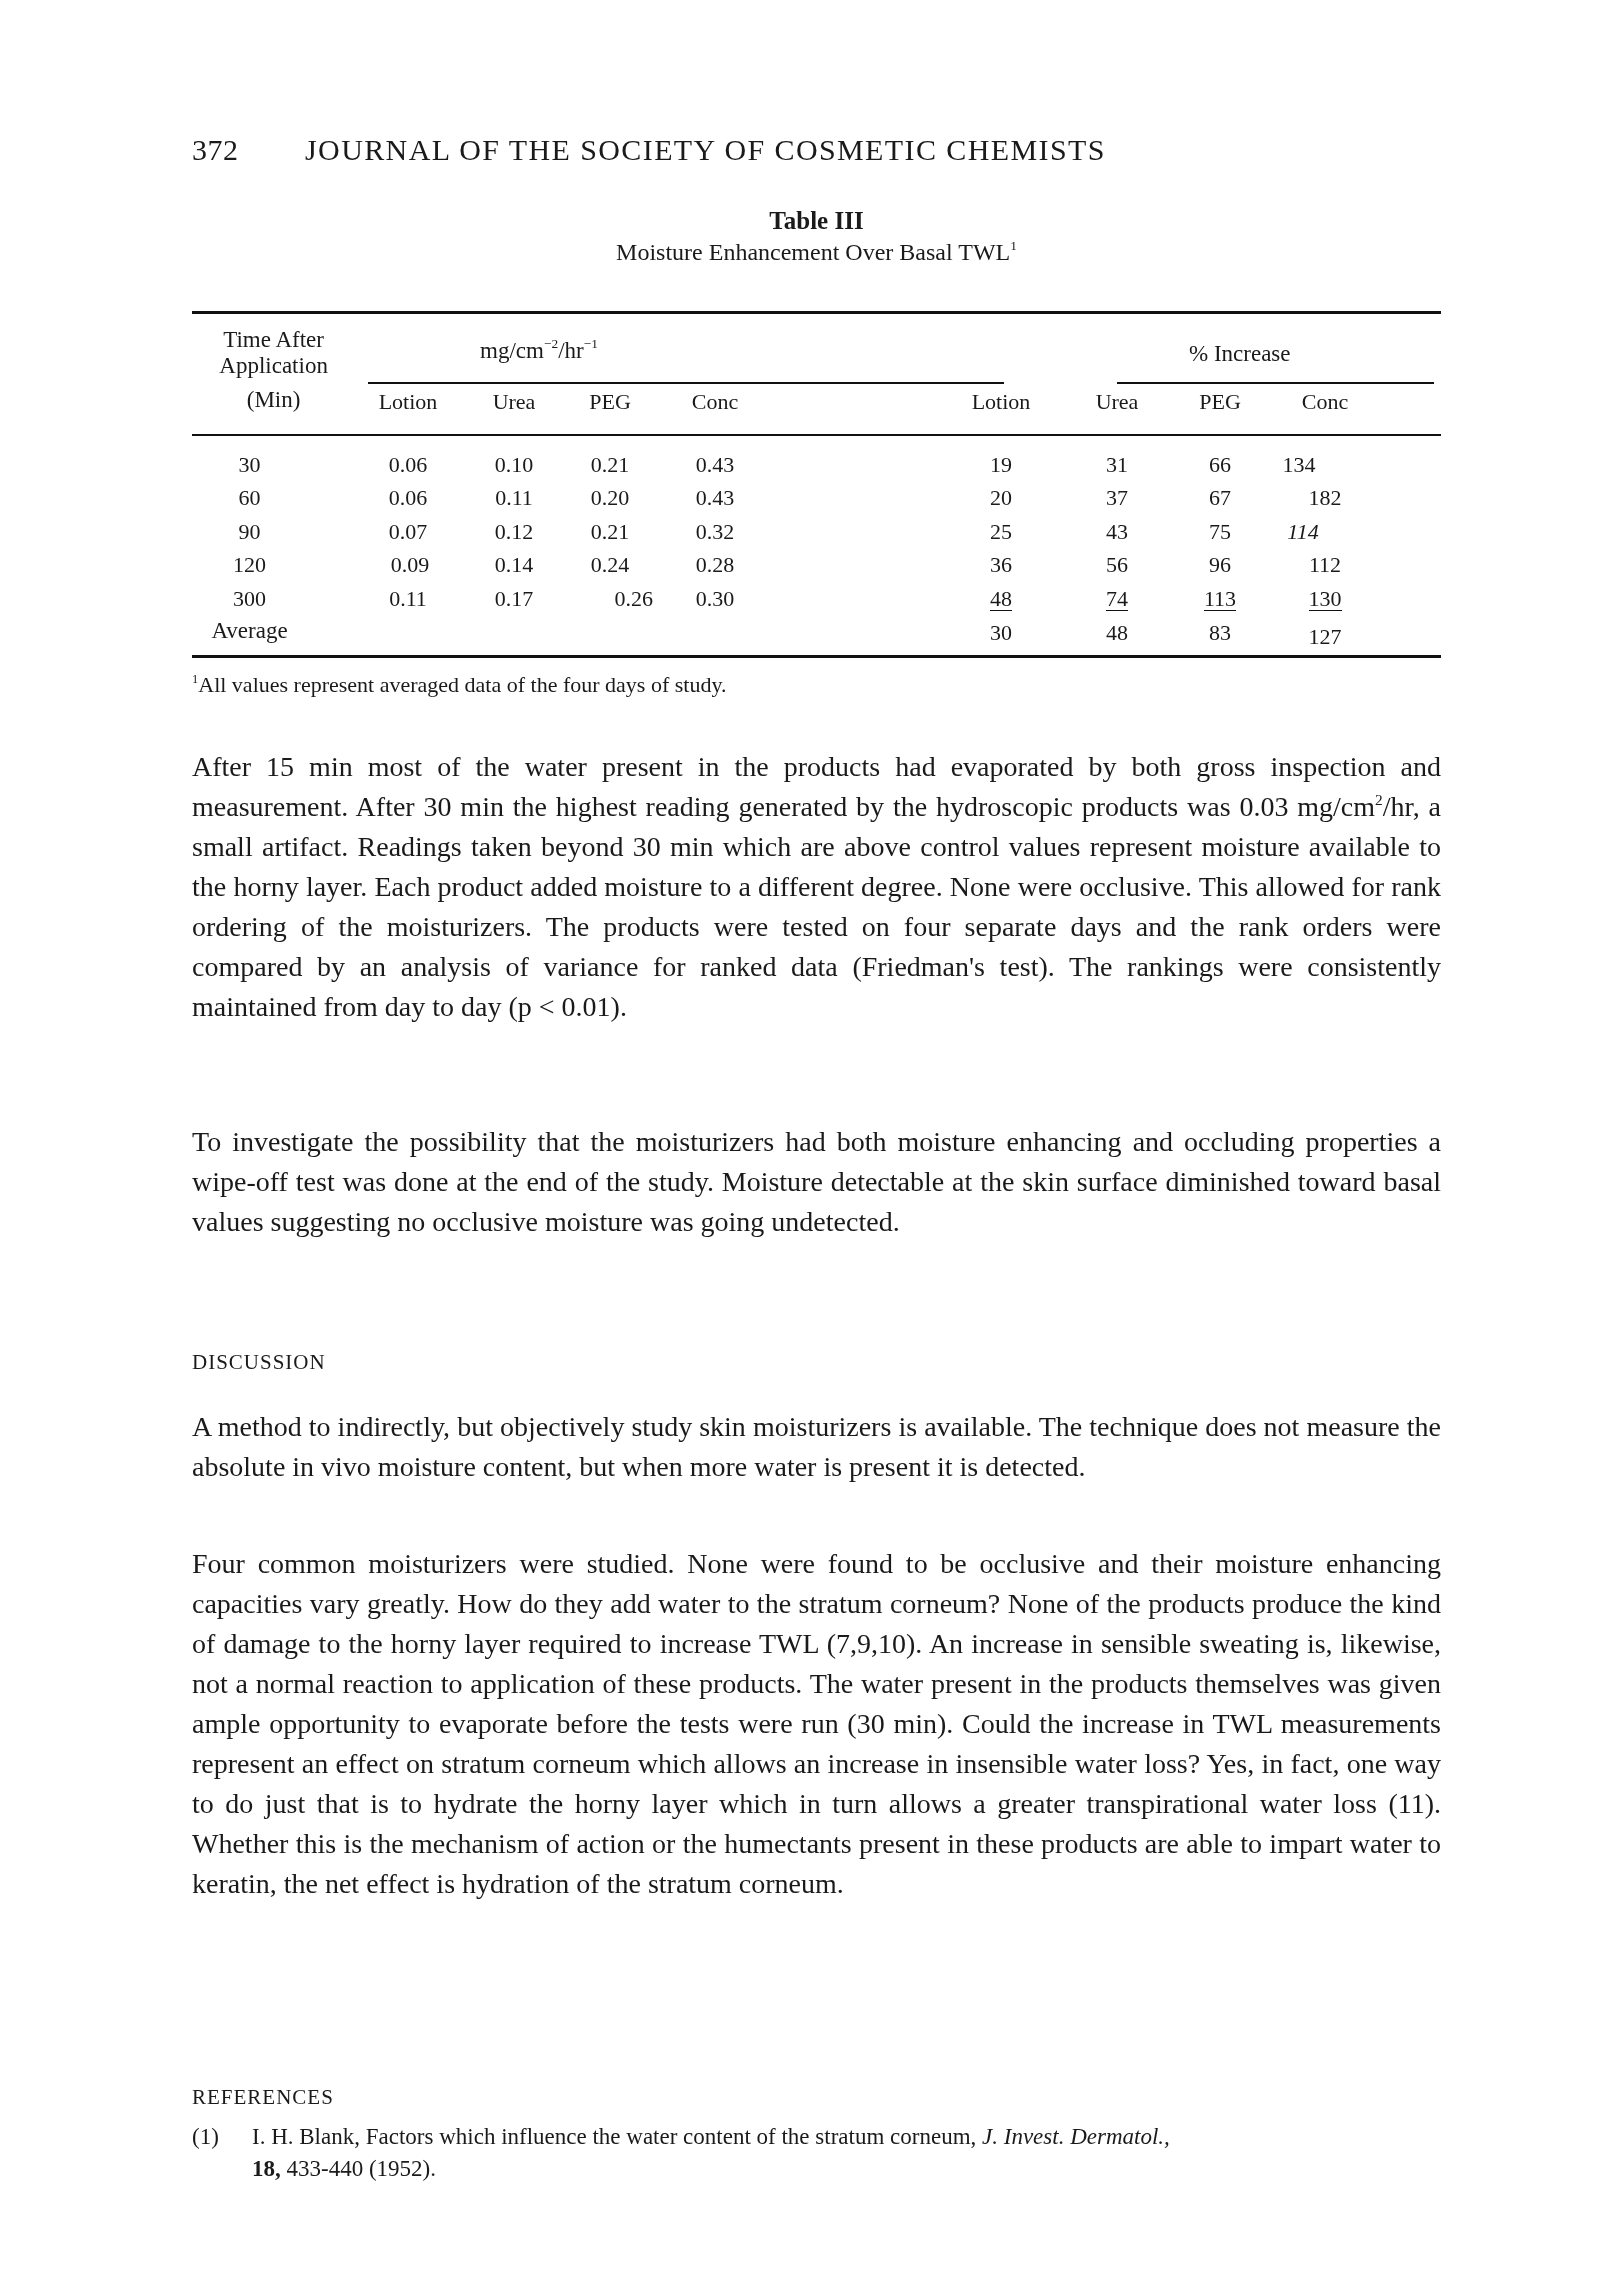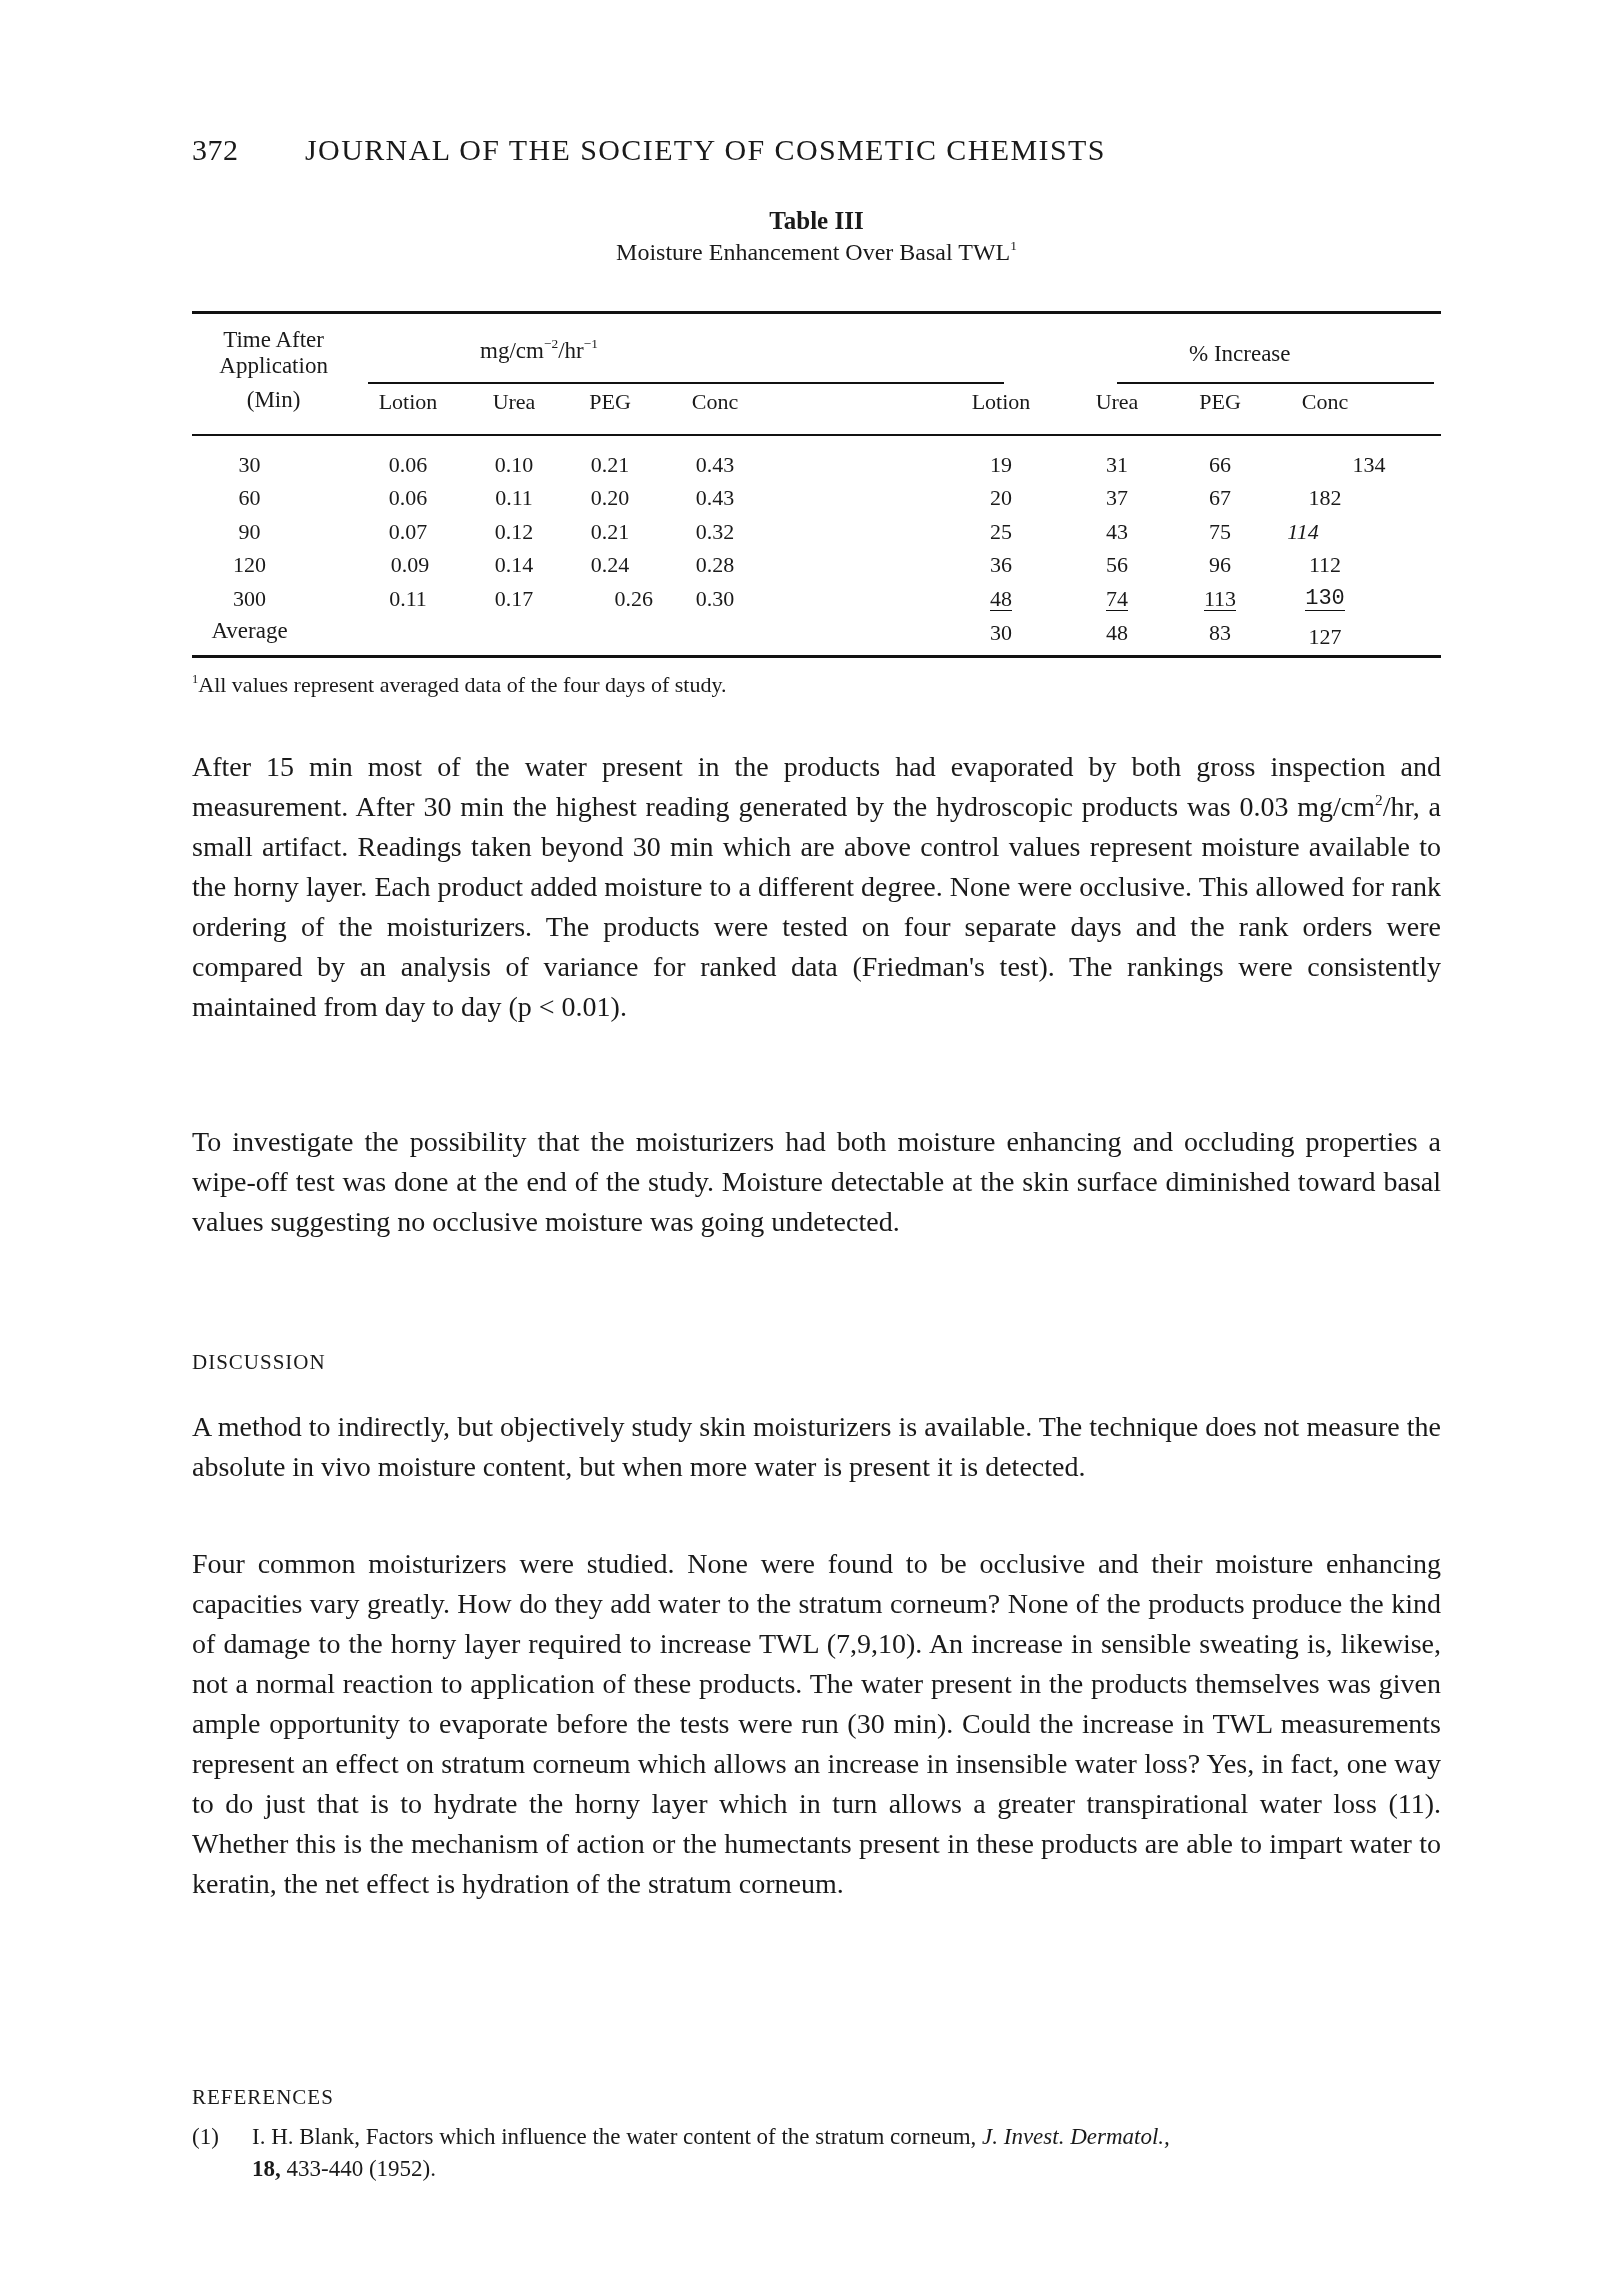--- a/index.html
+++ b/index.html
@@ -76,21 +76,21 @@
 
   <div>
     <div class="cell" style="top:452px;left:9.6px;width:96px;">30</div>
     <div class="cell" style="top:452px;left:173px;">0.06</div>
     <div class="cell" style="top:452px;left:279px;">0.10</div>
     <div class="cell" style="top:452px;left:375px;">0.21</div>
     <div class="cell" style="top:452px;left:480px;">0.43</div>
     <div class="cell" style="top:452px;left:766px;">19</div>
     <div class="cell" style="top:452px;left:882px;">31</div>
     <div class="cell" style="top:452px;left:985px;">66</div>
-    <div class="cell" style="top:452px;left:1134px;">134</div>
+    <div class="cell" style="top:452px;left:1064px;">134</div>
   </div>
   <div>
     <div class="cell" style="top:485px;left:9.6px;width:96px;">60</div>
     <div class="cell" style="top:485px;left:173px;">0.06</div>
     <div class="cell" style="top:485px;left:279px;">0.11</div>
     <div class="cell" style="top:485px;left:375px;">0.20</div>
     <div class="cell" style="top:485px;left:480px;">0.43</div>
     <div class="cell" style="top:485px;left:766px;">20</div>
     <div class="cell" style="top:485px;left:882px;">37</div>
     <div class="cell" style="top:485px;left:985px;">67</div>
@@ -120,21 +120,21 @@
   </div>
   <div>
     <div class="cell" style="top:586px;left:9.6px;width:96px;">300</div>
     <div class="cell" style="top:586px;left:173px;">0.11</div>
     <div class="cell" style="top:586px;left:279px;">0.17</div>
     <div class="cell" style="top:586px;left:375px;text-align:right;">0.26</div>
     <div class="cell" style="top:586px;left:480px;">0.30</div>
     <div class="cell" style="top:586px;left:766px;"><span class="underlined">48</span></div>
     <div class="cell" style="top:586px;left:882px;"><span class="underlined">74</span></div>
     <div class="cell" style="top:586px;left:985px;"><span class="underlined">113</span></div>
-    <div class="cell" style="top:586px;left:1090px;font-family:Liberation Mono, monospace;"><span class="underlined">130</span></div>
+    <div class="cell" style="top:586px;left:1090px;"><span class="underlined">130</span></div>
   </div>
   <div>
     <div class="cell" style="top:618px;left:0px;width:115px;font-size:23px;">Average</div>
     <div class="cell" style="top:620px;left:766px;">30</div>
     <div class="cell" style="top:620px;left:882px;">48</div>
     <div class="cell" style="top:620px;left:985px;">83</div>
     <div class="cell" style="top:624px;left:1090px;">127</div>
   </div>
 
   <div class="rule" style="top:655px;left:0;width:1249px;height:2.9px;"></div>

